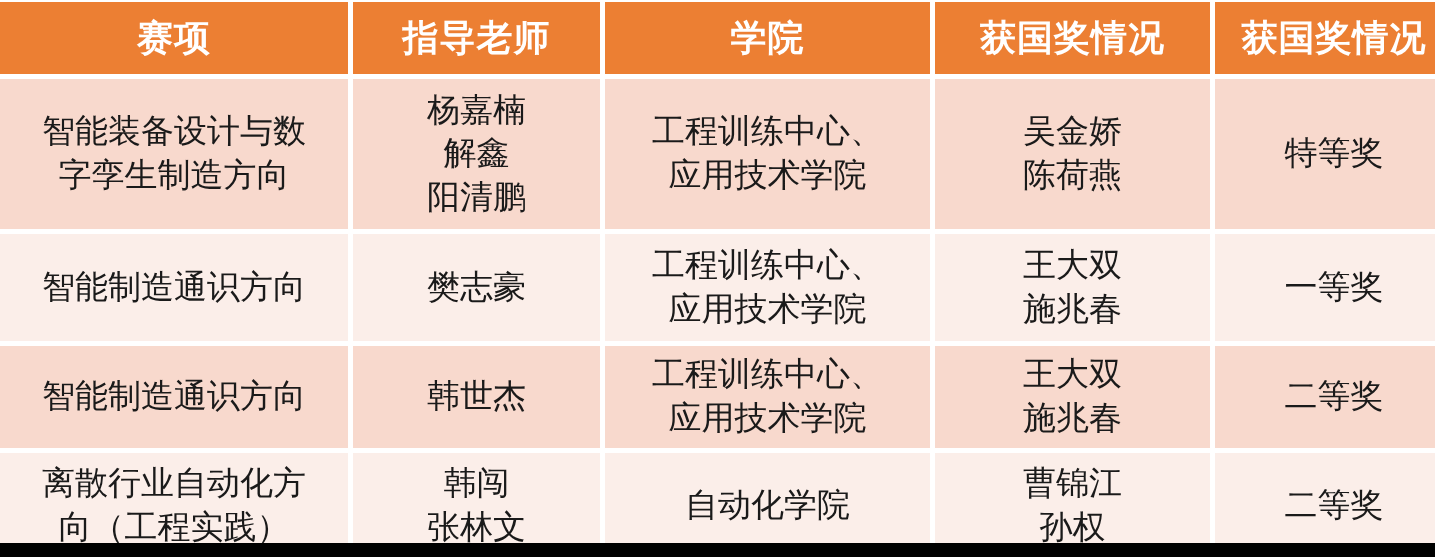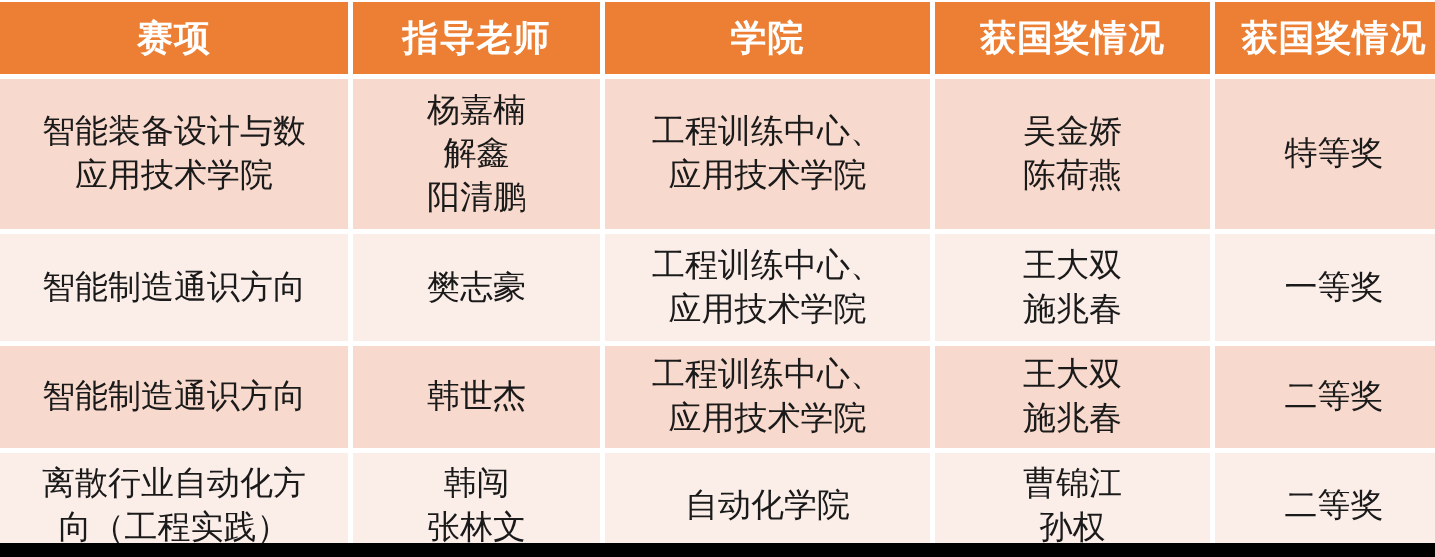--- a/index.html
+++ b/index.html
@@ -90,21 +90,21 @@
         <th>赛项</th>
         <th>指导老师</th>
         <th>学院</th>
         <th>获国奖情况</th>
         <th>获国奖情况</th>
       </tr>
     </thead>
     <tbody>
       <tr class="row-dark r0">
         <td>智能装备设计与数
-应用技术学院</td>
+字孪生制造方向</td>
         <td>杨嘉楠
 解鑫
 阳清鹏</td>
         <td>工程训练中心、
 应用技术学院</td>
         <td>吴金娇
 陈荷燕</td>
         <td>特等奖</td>
       </tr>
       <tr class="row-light r1">

